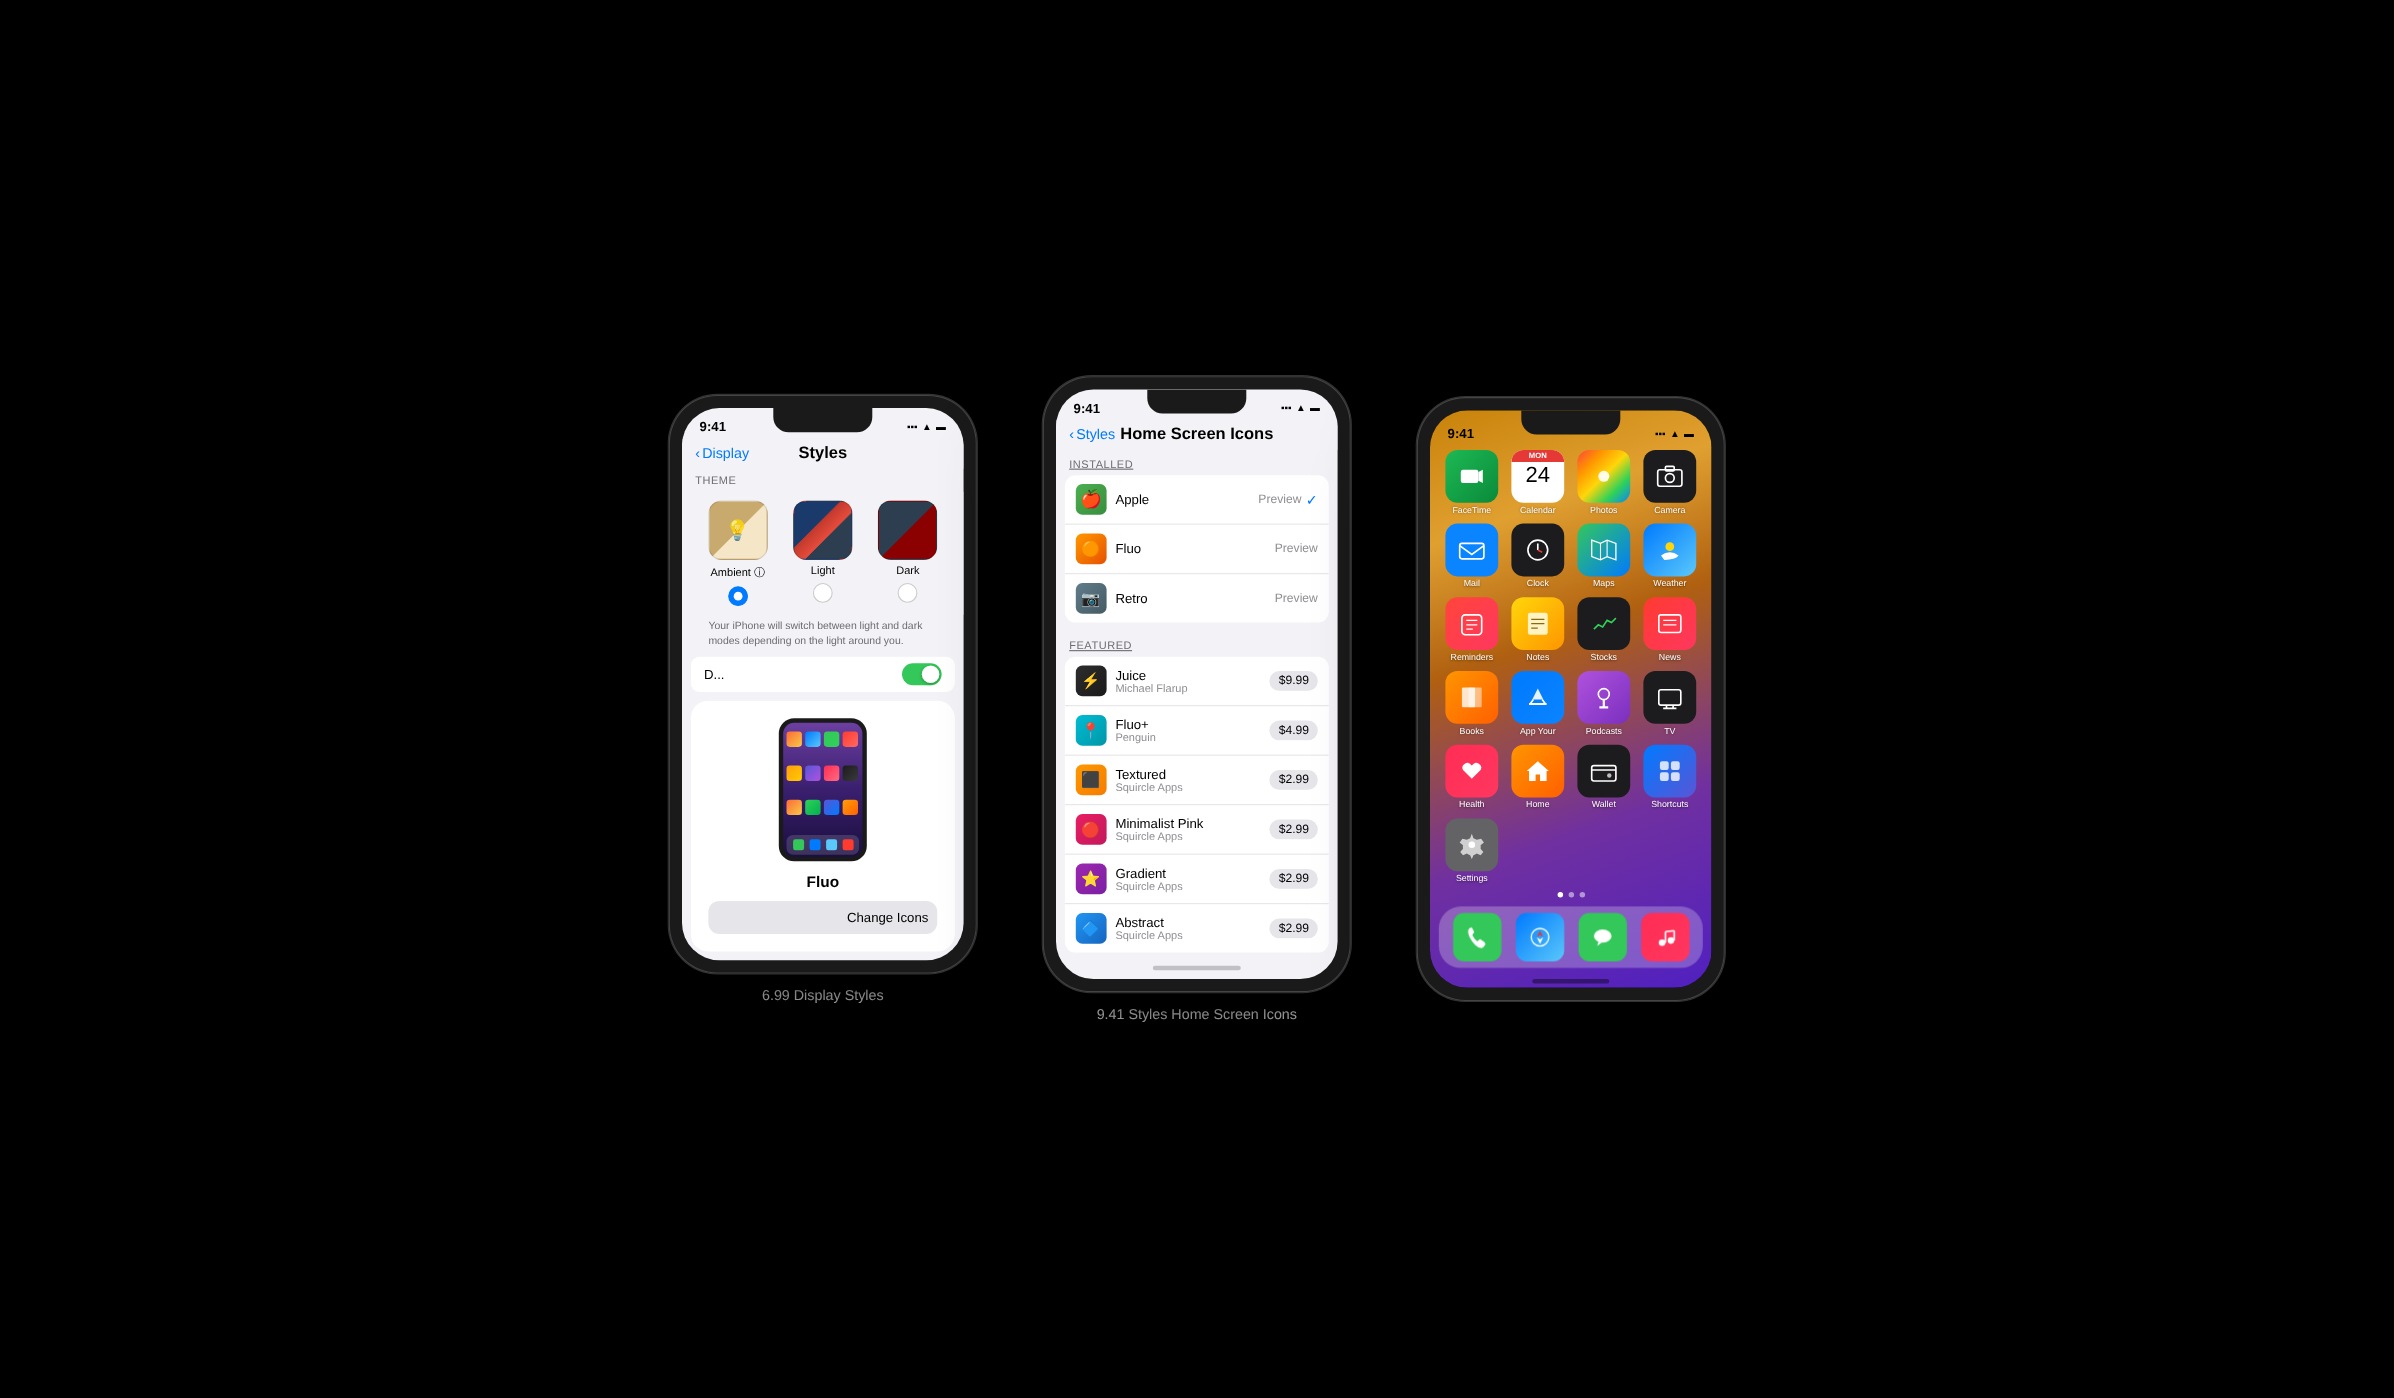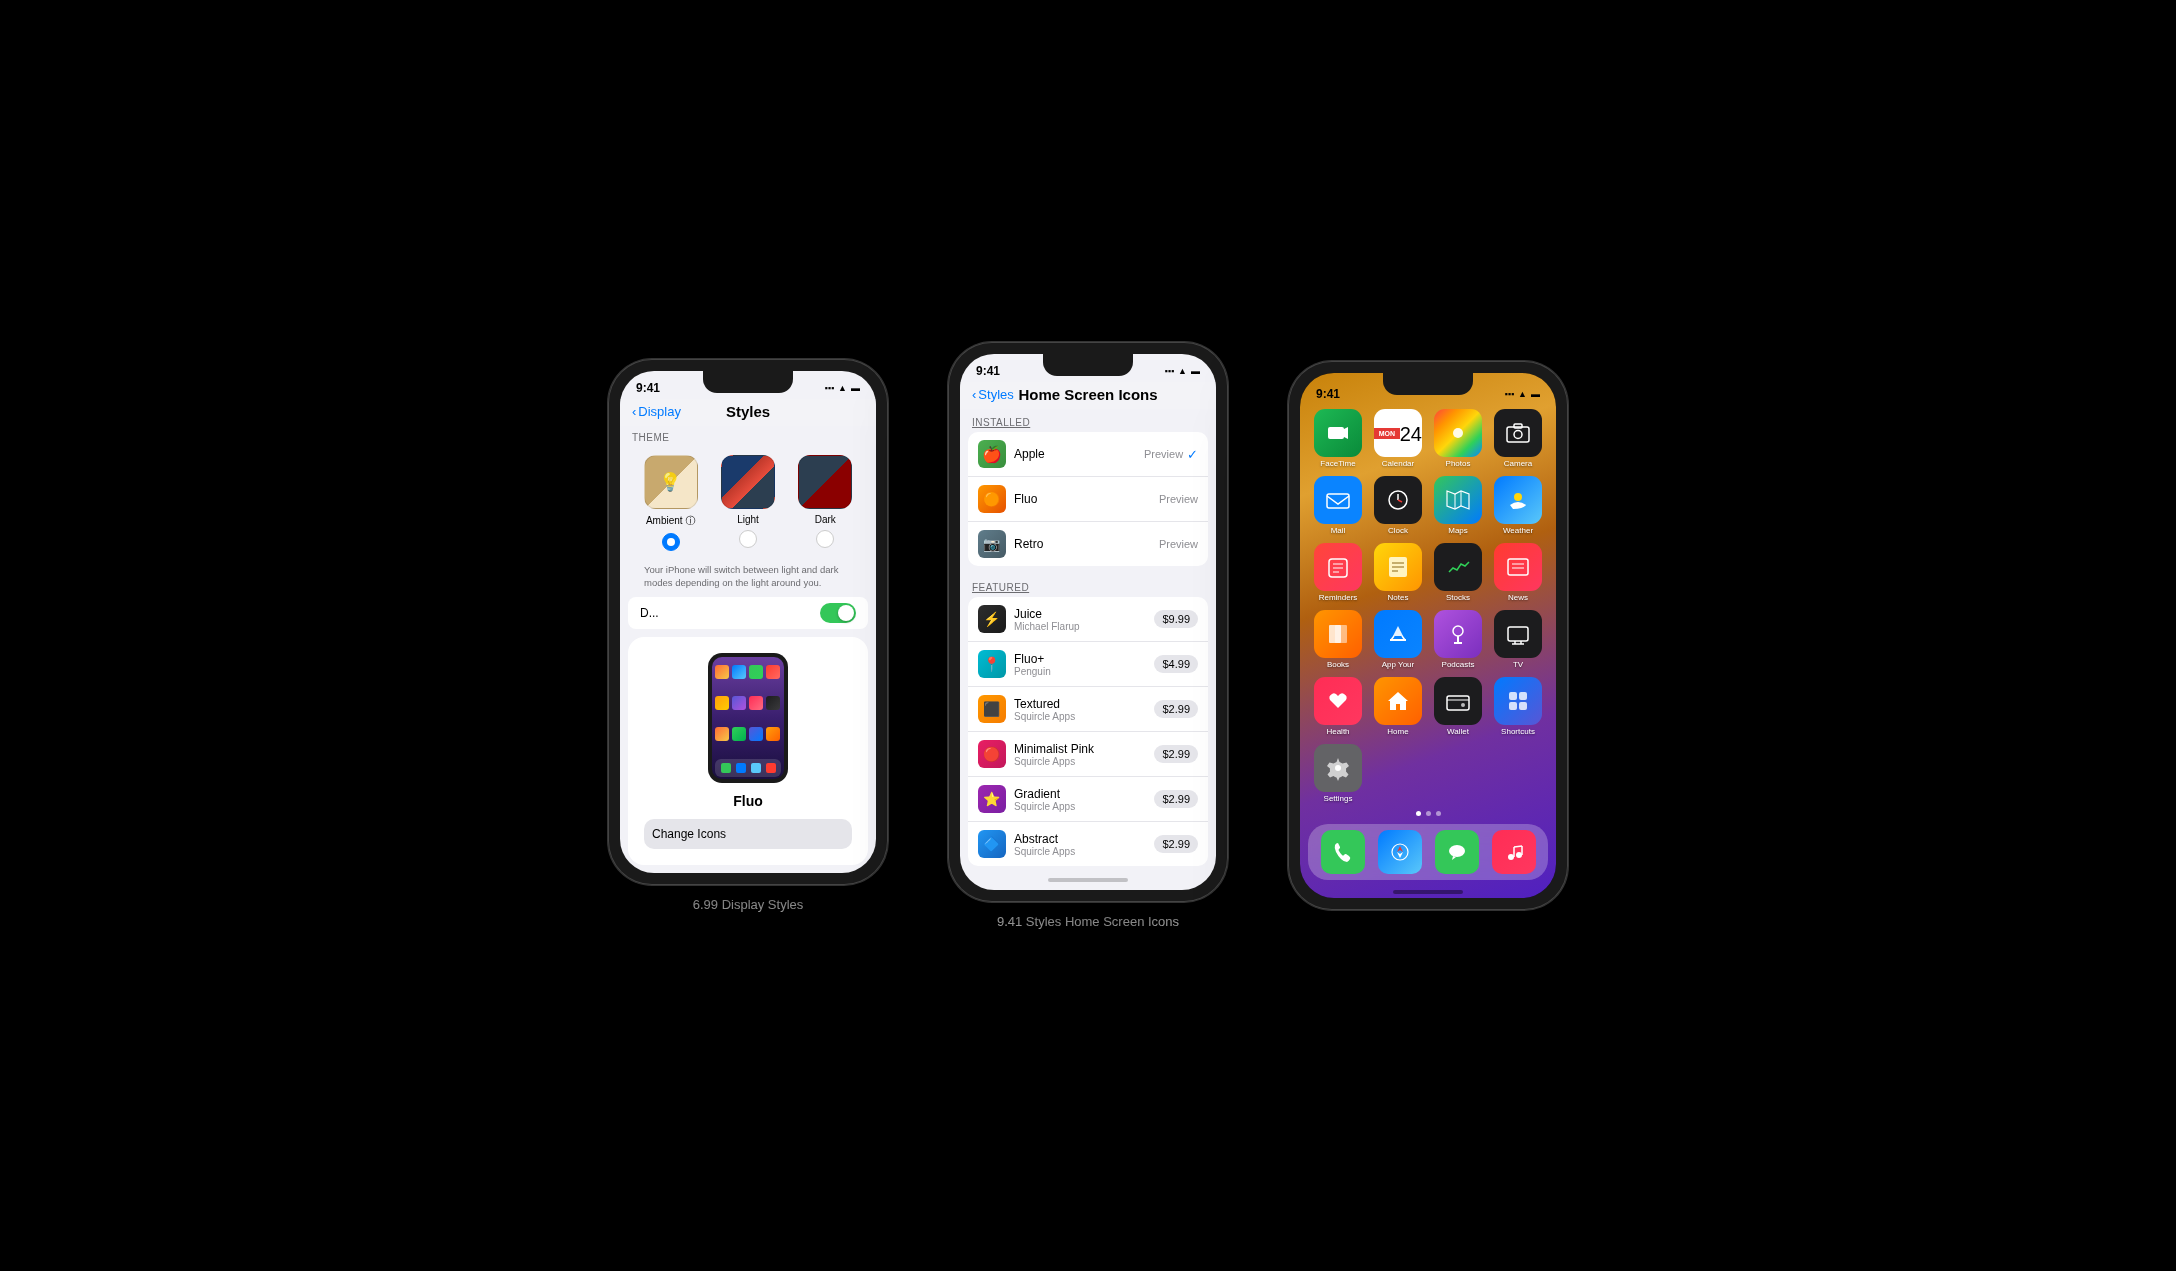--- a/index.html
+++ b/index.html
@@ -255,21 +255,21 @@
     .dock-icon:nth-child(2) { background: #007aff; }
     .dock-icon:nth-child(3) { background: #5ac8fa; }
     .dock-icon:nth-child(4) { background: #ff3b30; }
 
     .modal-title { font-size: 14px; font-weight: 600; color: #000; }
     .change-icons-btn {
       width: 100%;
       background: #e5e5ea;
       border-radius: 10px;
       padding: 8px;
-      text-align: left;
+      text-align: right;
       font-size: 12px;
       color: #000;
       font-weight: 500;
     }
 
     
     .phone2-screen { background: #f2f2f7; }
     .list-section-header {
       font-size: 10px;
       color: #6c6c70;
@@ -682,21 +682,21 @@
             <div class="home-app">
               <div class="home-app-icon app-facetime">
                 <svg width="26" height="26" viewBox="0 0 26 26">
                     <rect width="16" height="12" x="3" y="7" rx="2" fill="#fff"></rect>
                     <polygon points="19,9 23,7 23,19 19,17" fill="#fff"></polygon>
                   </svg>
               </div>
               <span class="home-app-label">FaceTime</span>
             </div>
             <div class="home-app">
-              <div class="home-app-icon" style="background:#fff; border-radius:11px; overflow:hidden; display:flex; flex-direction:row; align-items:center; justify-content:flex-start;">
+              <div class="home-app-icon" style="background:#fff; border-radius:11px; overflow:hidden; display:flex; flex-direction:column; align-items:center; justify-content:flex-start;">
                 <div style="background:#e53935; color:#fff; font-size:7px; font-weight:700; width:100%; text-align:center; padding:2px 0;">MON</div>
                 <div style="font-size:20px; font-weight:300; color:#000; line-height:1.1; margin-top:1px;">24</div>
               </div>
               <span class="home-app-label">Calendar</span>
             </div>
             <div class="home-app">
               <div class="home-app-icon app-photos">
                 <svg width="28" height="28" viewBox="0 0 28 28">
                     <circle cx="14" cy="14" r="5" fill="rgba(255,255,255,0.9)"></circle>
                   </svg>

